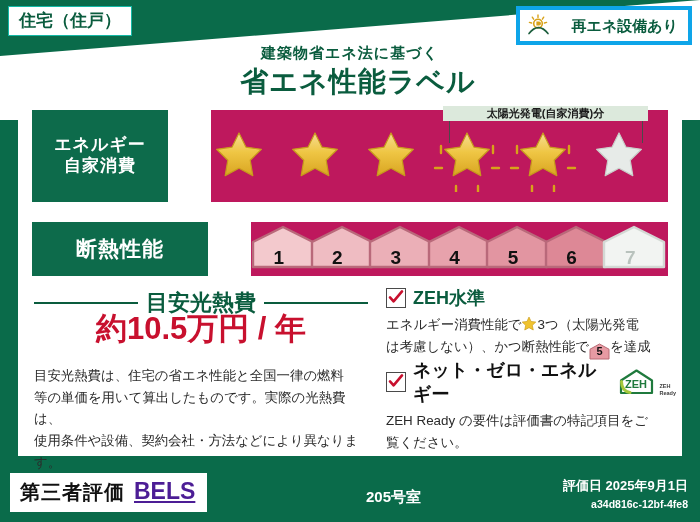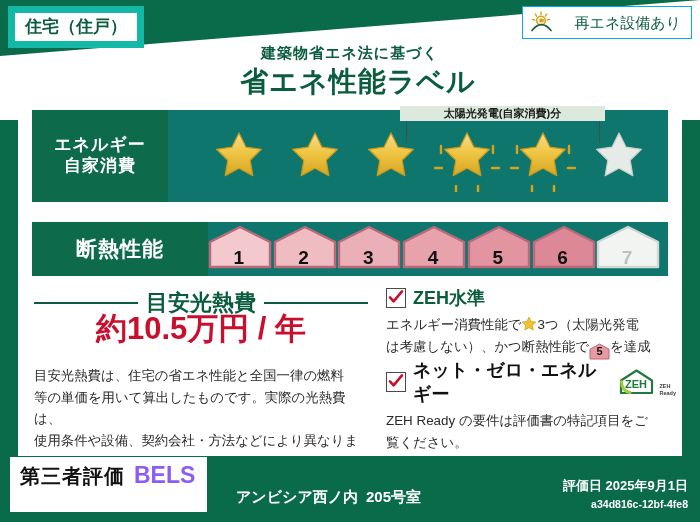--- a/index.html
+++ b/index.html
@@ -18,51 +18,51 @@
     background:#ffffff;
     clip-path:polygon(0 56px, 700px 0px, 700px 120px, 0 120px);
   }
   .white-body{
     position:absolute;left:18px;top:96px;width:664px;height:360px;
     background:#ffffff;
   }
   
   .tag-house{
     position:absolute;left:8px;top:6px;
-    background:#ffffff;border:7px solid #14b8a6;
+    background:#ffffff;border:1px solid #14b8a6;
     padding:5px 10px 6px 10px;
     font-size:17px;font-weight:bold;color:#0a5c3e;
     letter-spacing:0px;line-height:1;
   }
   
   .tag-renew{
     position:absolute;right:8px;top:6px;
-    background:#ffffff;border:1px solid #0ea5e9;
+    background:#ffffff;border:4px solid #0ea5e9;
     padding:4px 10px 5px 6px;
     display:flex;align-items:center;gap:20px;
-    font-size:15px;font-weight:normal;color:#0a5c3e;line-height:1;
+    font-size:15px;font-weight:bold;color:#0a5c3e;line-height:1;
   }
   .sun-ic{width:26px;height:22px;display:block;}
   
   .title-sub{
     position:absolute;left:0;right:0;top:44px;text-align:center;
     font-size:15px;font-weight:bold;color:#0a5c3e;letter-spacing:1px;
   }
   .title-main{
     position:absolute;left:16px;right:0;top:63px;text-align:center;
     font-size:28px;font-weight:bold;color:#0a5c3e;letter-spacing:1px;
   }
   
   .row{position:absolute;display:flex;align-items:stretch;}
   .row-label{
     background:#0d6b4b;color:#ffffff;font-weight:bold;
     display:flex;flex-direction:column;align-items:center;justify-content:center;
     line-height:1.22;letter-spacing:1px;
   }
-  .row-body{background:#0f766e;flex:1;position:relative;}
+  .row-body{background:#be185d;flex:1;position:relative;margin-left:43px;}
 
   #row-energy{left:32px;top:110px;width:636px;height:92px;}
   #row-energy .row-label{width:136px;font-size:17px;}
   #row-ins{left:32px;top:222px;width:636px;height:54px;}
   #row-ins .row-label{width:176px;font-size:21px;}
 
   .stars{position:absolute;left:6px;top:0;right:4px;height:100%;
          display:flex;align-items:center;justify-content:flex-end;gap:2px;padding-right:8px;}
   .star-wrap{position:relative;width:74px;height:72px;}
   .solar-bracket{
@@ -116,24 +116,24 @@
     display:inline-block;vertical-align:-4px;width:21px;height:17px;position:relative;
     text-align:center;font-size:11px;font-weight:bold;color:#111;
   }
   .inline-house svg{position:absolute;left:0;top:0;}
   .inline-house i{position:relative;z-index:2;font-style:normal;line-height:16px;}
   .zeh-logo{display:inline-flex;align-items:flex-end;gap:2px;vertical-align:-7px;margin-left:4px;justify-content:center;}
   .zeh-ready{font-size:5.5px;font-weight:bold;color:#3b3b3b;line-height:1.15;letter-spacing:0;}
   
   .foot-box{
     position:absolute;left:10px;bottom:10px;background:#ffffff;
-    padding:5px 12px 22px 10px;display:flex;align-items:baseline;gap:9px;
+    padding:5px 12px 6px 10px;display:flex;align-items:baseline;gap:9px;
   }
   .foot-3rd{font-size:20px;font-weight:bold;color:#111;letter-spacing:1px;}
-  .foot-bels{font-size:23px;font-weight:bold;color:#8b5cf6;letter-spacing:0px;}
+  .foot-bels{font-size:23px;font-weight:bold;color:#4c1d95;letter-spacing:0px;text-decoration:underline;}
   .foot-name{
     position:absolute;left:236px;bottom:15px;color:#ffffff;
     font-size:15px;font-weight:bold;letter-spacing:0px;
   }
   .foot-room{
     position:absolute;left:366px;bottom:15px;color:#ffffff;
     font-size:15px;font-weight:bold;
   }
   .foot-date{
     position:absolute;right:12px;bottom:27px;color:#ffffff;
@@ -370,17 +370,16 @@
     <div class="rtext">
       <div>ZEH Ready の要件は評価書の特記項目をご</div>
       <div>覧ください。</div>
     </div>
   </div>
 
   <div class="foot-box">
     <span class="foot-3rd">第三者評価</span>
     <span class="foot-bels">BELS</span>
   </div>
-  <div class="foot-name">アンビシア西ノ内</div>
   <div class="foot-room">205号室</div>
   <div class="foot-date">評価日 2025年9月1日</div>
   <div class="foot-id">a34d816c-12bf-4fe8</div>
 </div>
 
 </body></html>

